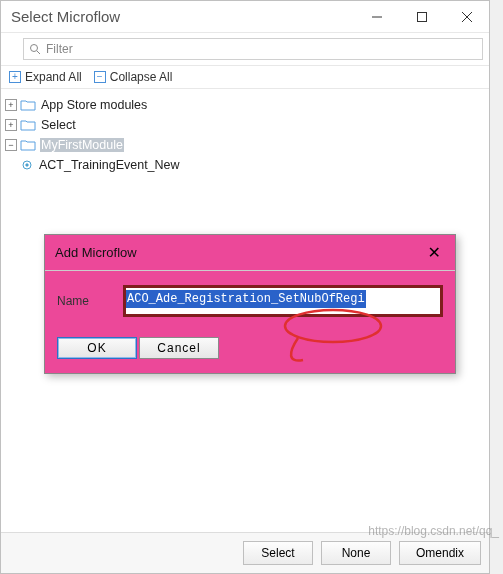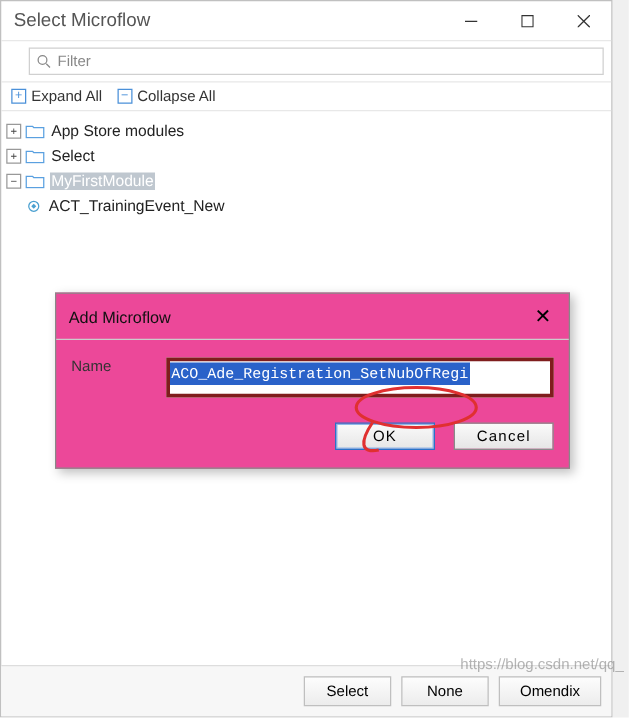--- a/index.html
+++ b/index.html
@@ -33,25 +33,25 @@
 
   .footer { border-top: 1px solid #ddd; padding: 8px; display: flex; justify-content: flex-end; gap: 8px; background: #f7f7f7; }
   .footer button { min-width: 70px; height: 24px; font-size: 12px; border: 1px solid #bfbfbf; background: linear-gradient(#fdfdfd,#ececec); cursor: pointer; padding: 0 16px; }
 
   
   .modal { position: absolute; left: 44px; top: 234px; width: 412px; background: #ec4899; border: 1px solid #888; box-shadow: 3px 3px 8px rgba(0,0,0,.25); }
   .mtitle { display: flex; align-items: center; padding: 8px 10px; border-bottom: 1px solid #ccc; }
   .mtitle .t { flex: 1; font-size: 13px; color: #111; }
   .mtitle .x { font-size: 16px; cursor: pointer; padding: 0 4px; }
   .mbody { padding: 14px 12px 10px; }
-  .mrow { display: flex; gap: 28px; }
+  .mrow { display: flex; align-items: center; gap: 18px; }
   .mrow label { font-size: 12px; font-family: Tahoma, sans-serif; color: #333; width: 48px; }
   .minput { flex: 1; height: 32px; border: 3px solid #7f1d1d; background: #fff; padding: 0; position: relative; }
   .minput .selected { background: #2a62c9; color: #fff; font-family: "Courier New", monospace; font-size: 12px; padding: 0 1px; display: inline-block; line-height: 18px; white-space: nowrap; }
-  .mbtns { display: flex; justify-content: flex-end; gap: 15px; padding: 10px 12px 14px; }
+  .mbtns { display: flex; gap: 2px; padding: 10px 12px 14px; }
   .mbtns button { width: 80px; height: 22px; font-size: 12px; font-family: Tahoma, sans-serif; border: 1px solid #8a8a8a; background: linear-gradient(#fafafa,#e6e6e6); cursor: pointer; letter-spacing: 1px; }
   .mbtns button.primary { border: 1px solid #2a72c8; box-shadow: 0 0 0 1px #8fb8e8 inset; }
 
   
   .anno { position: absolute; left: 278px; top: 308px; pointer-events: none; }
   .anno svg { overflow: visible; }
 
   
   .wm { position: absolute; right: 4px; bottom: 36px; font-size: 12px; color: rgba(120,120,120,.55); display: flex; align-items: flex-start; gap: 6px; }
 </style>

